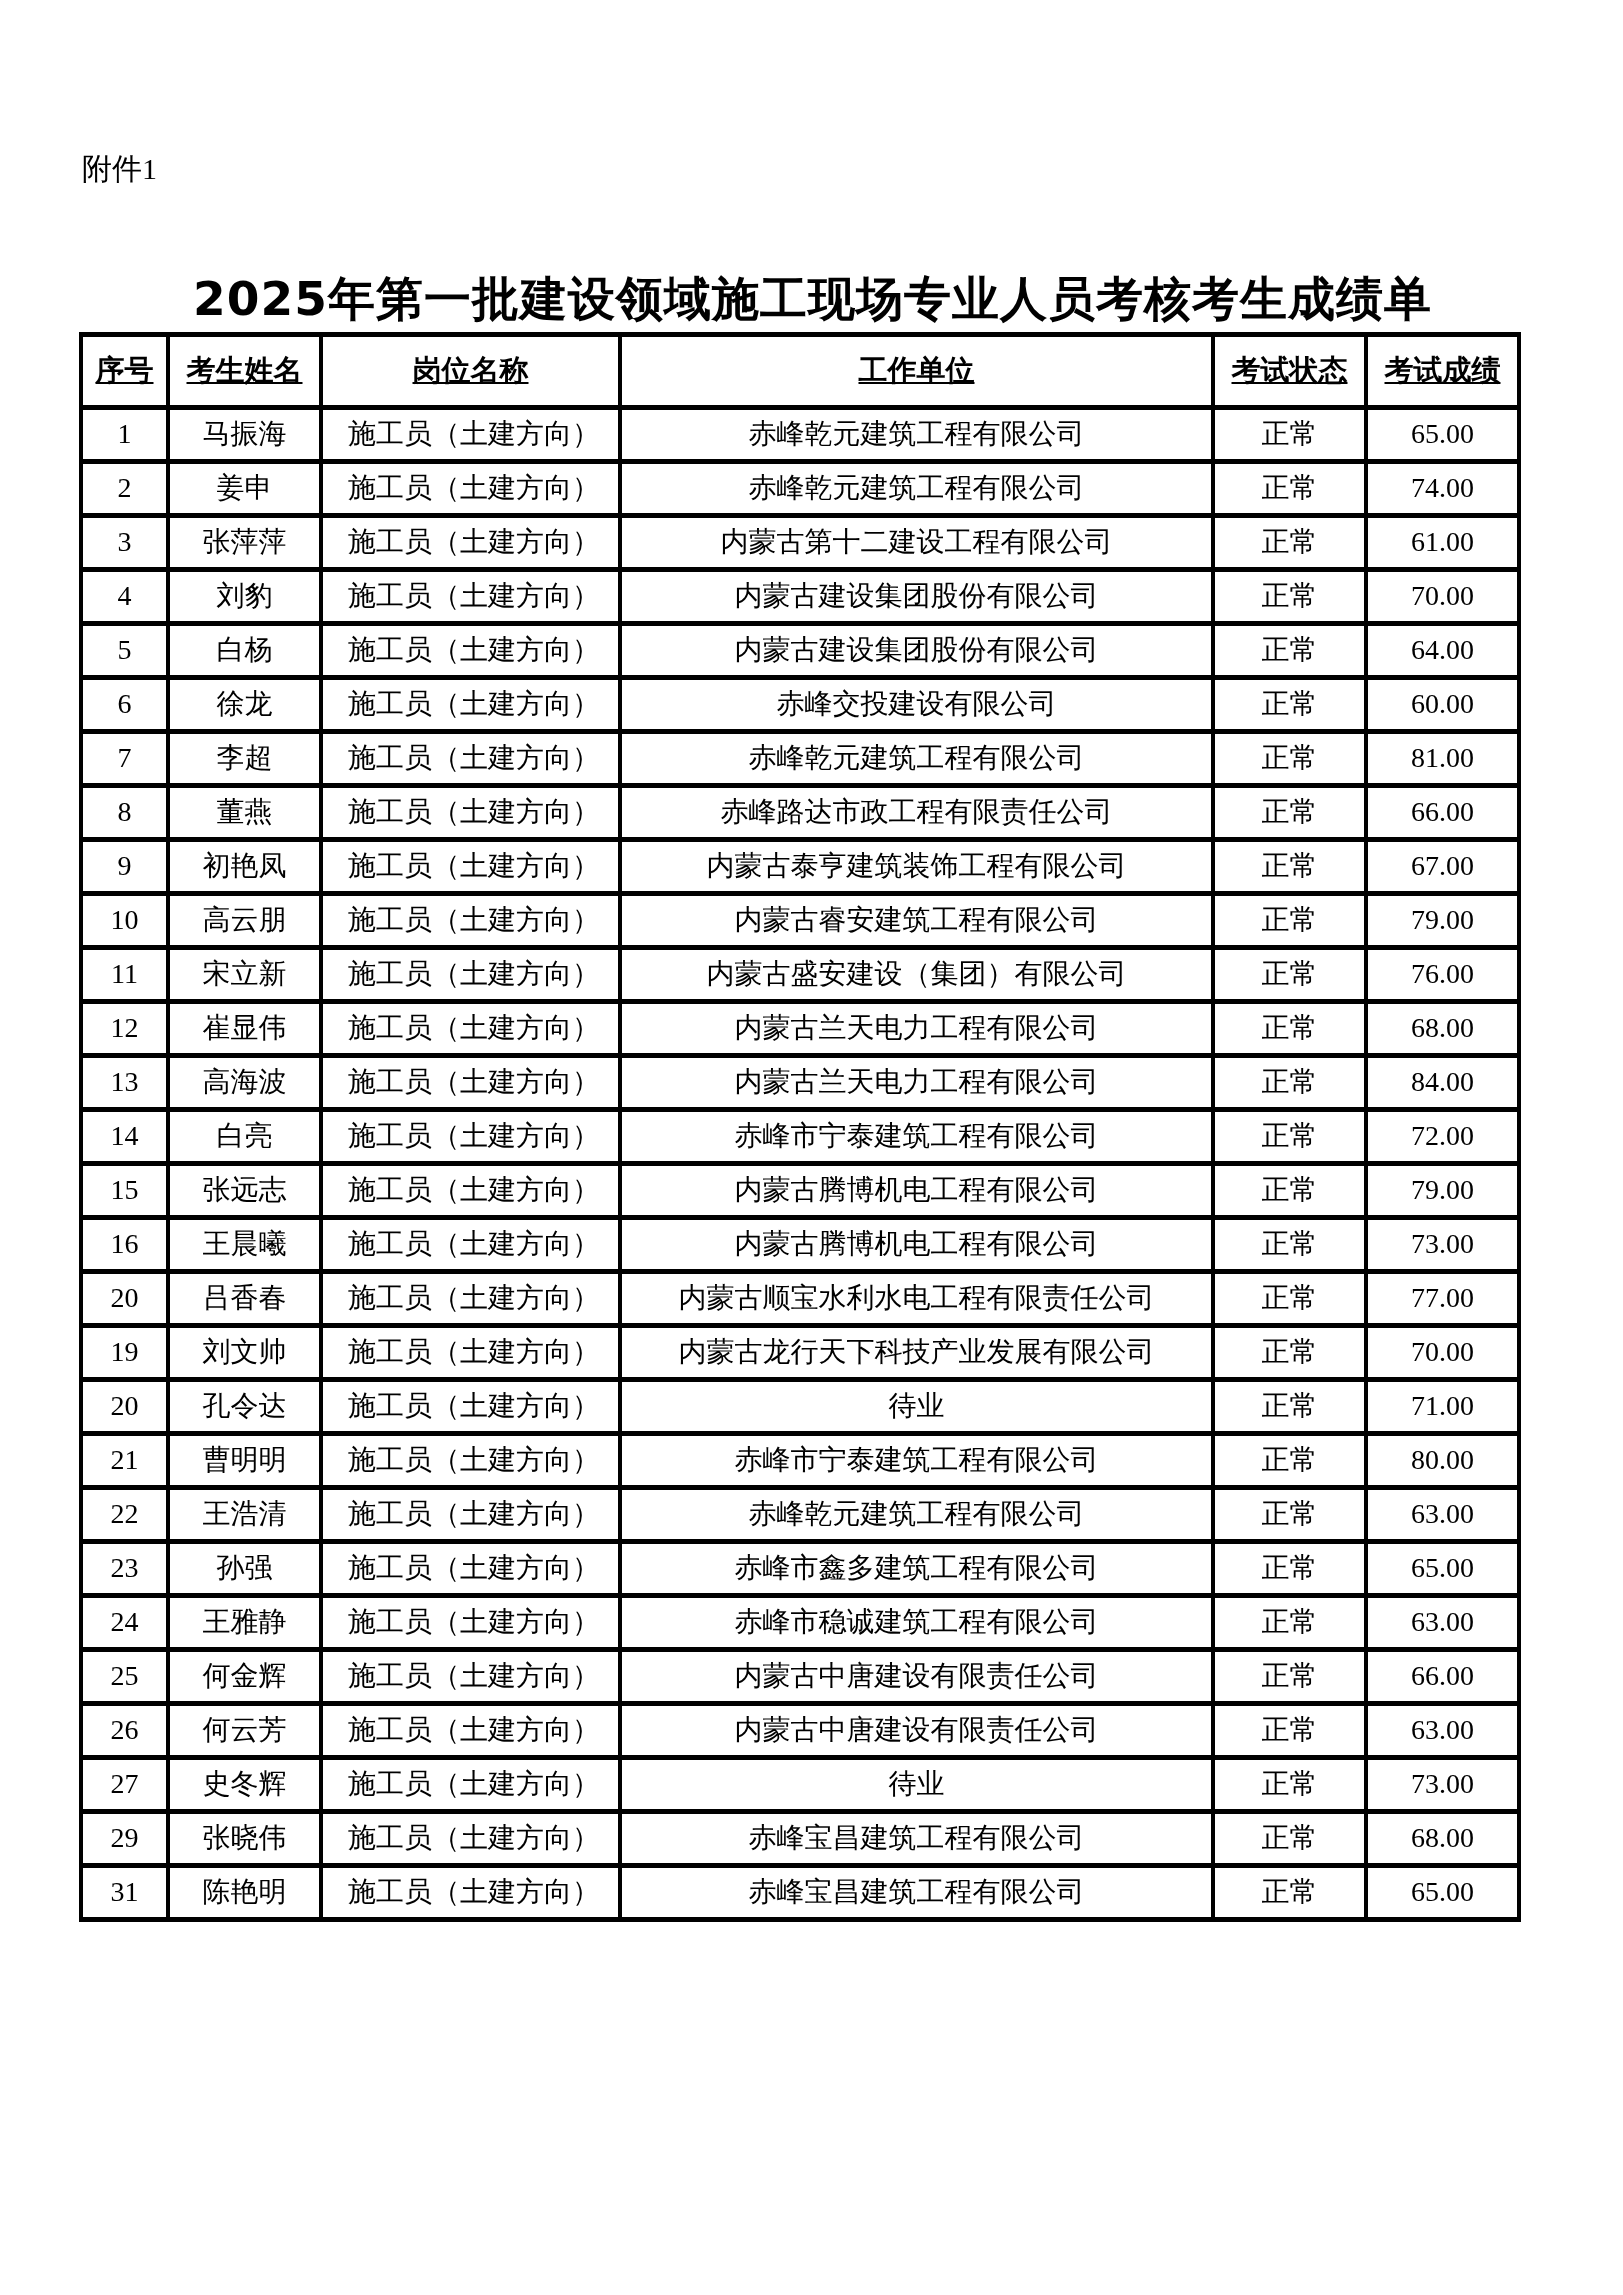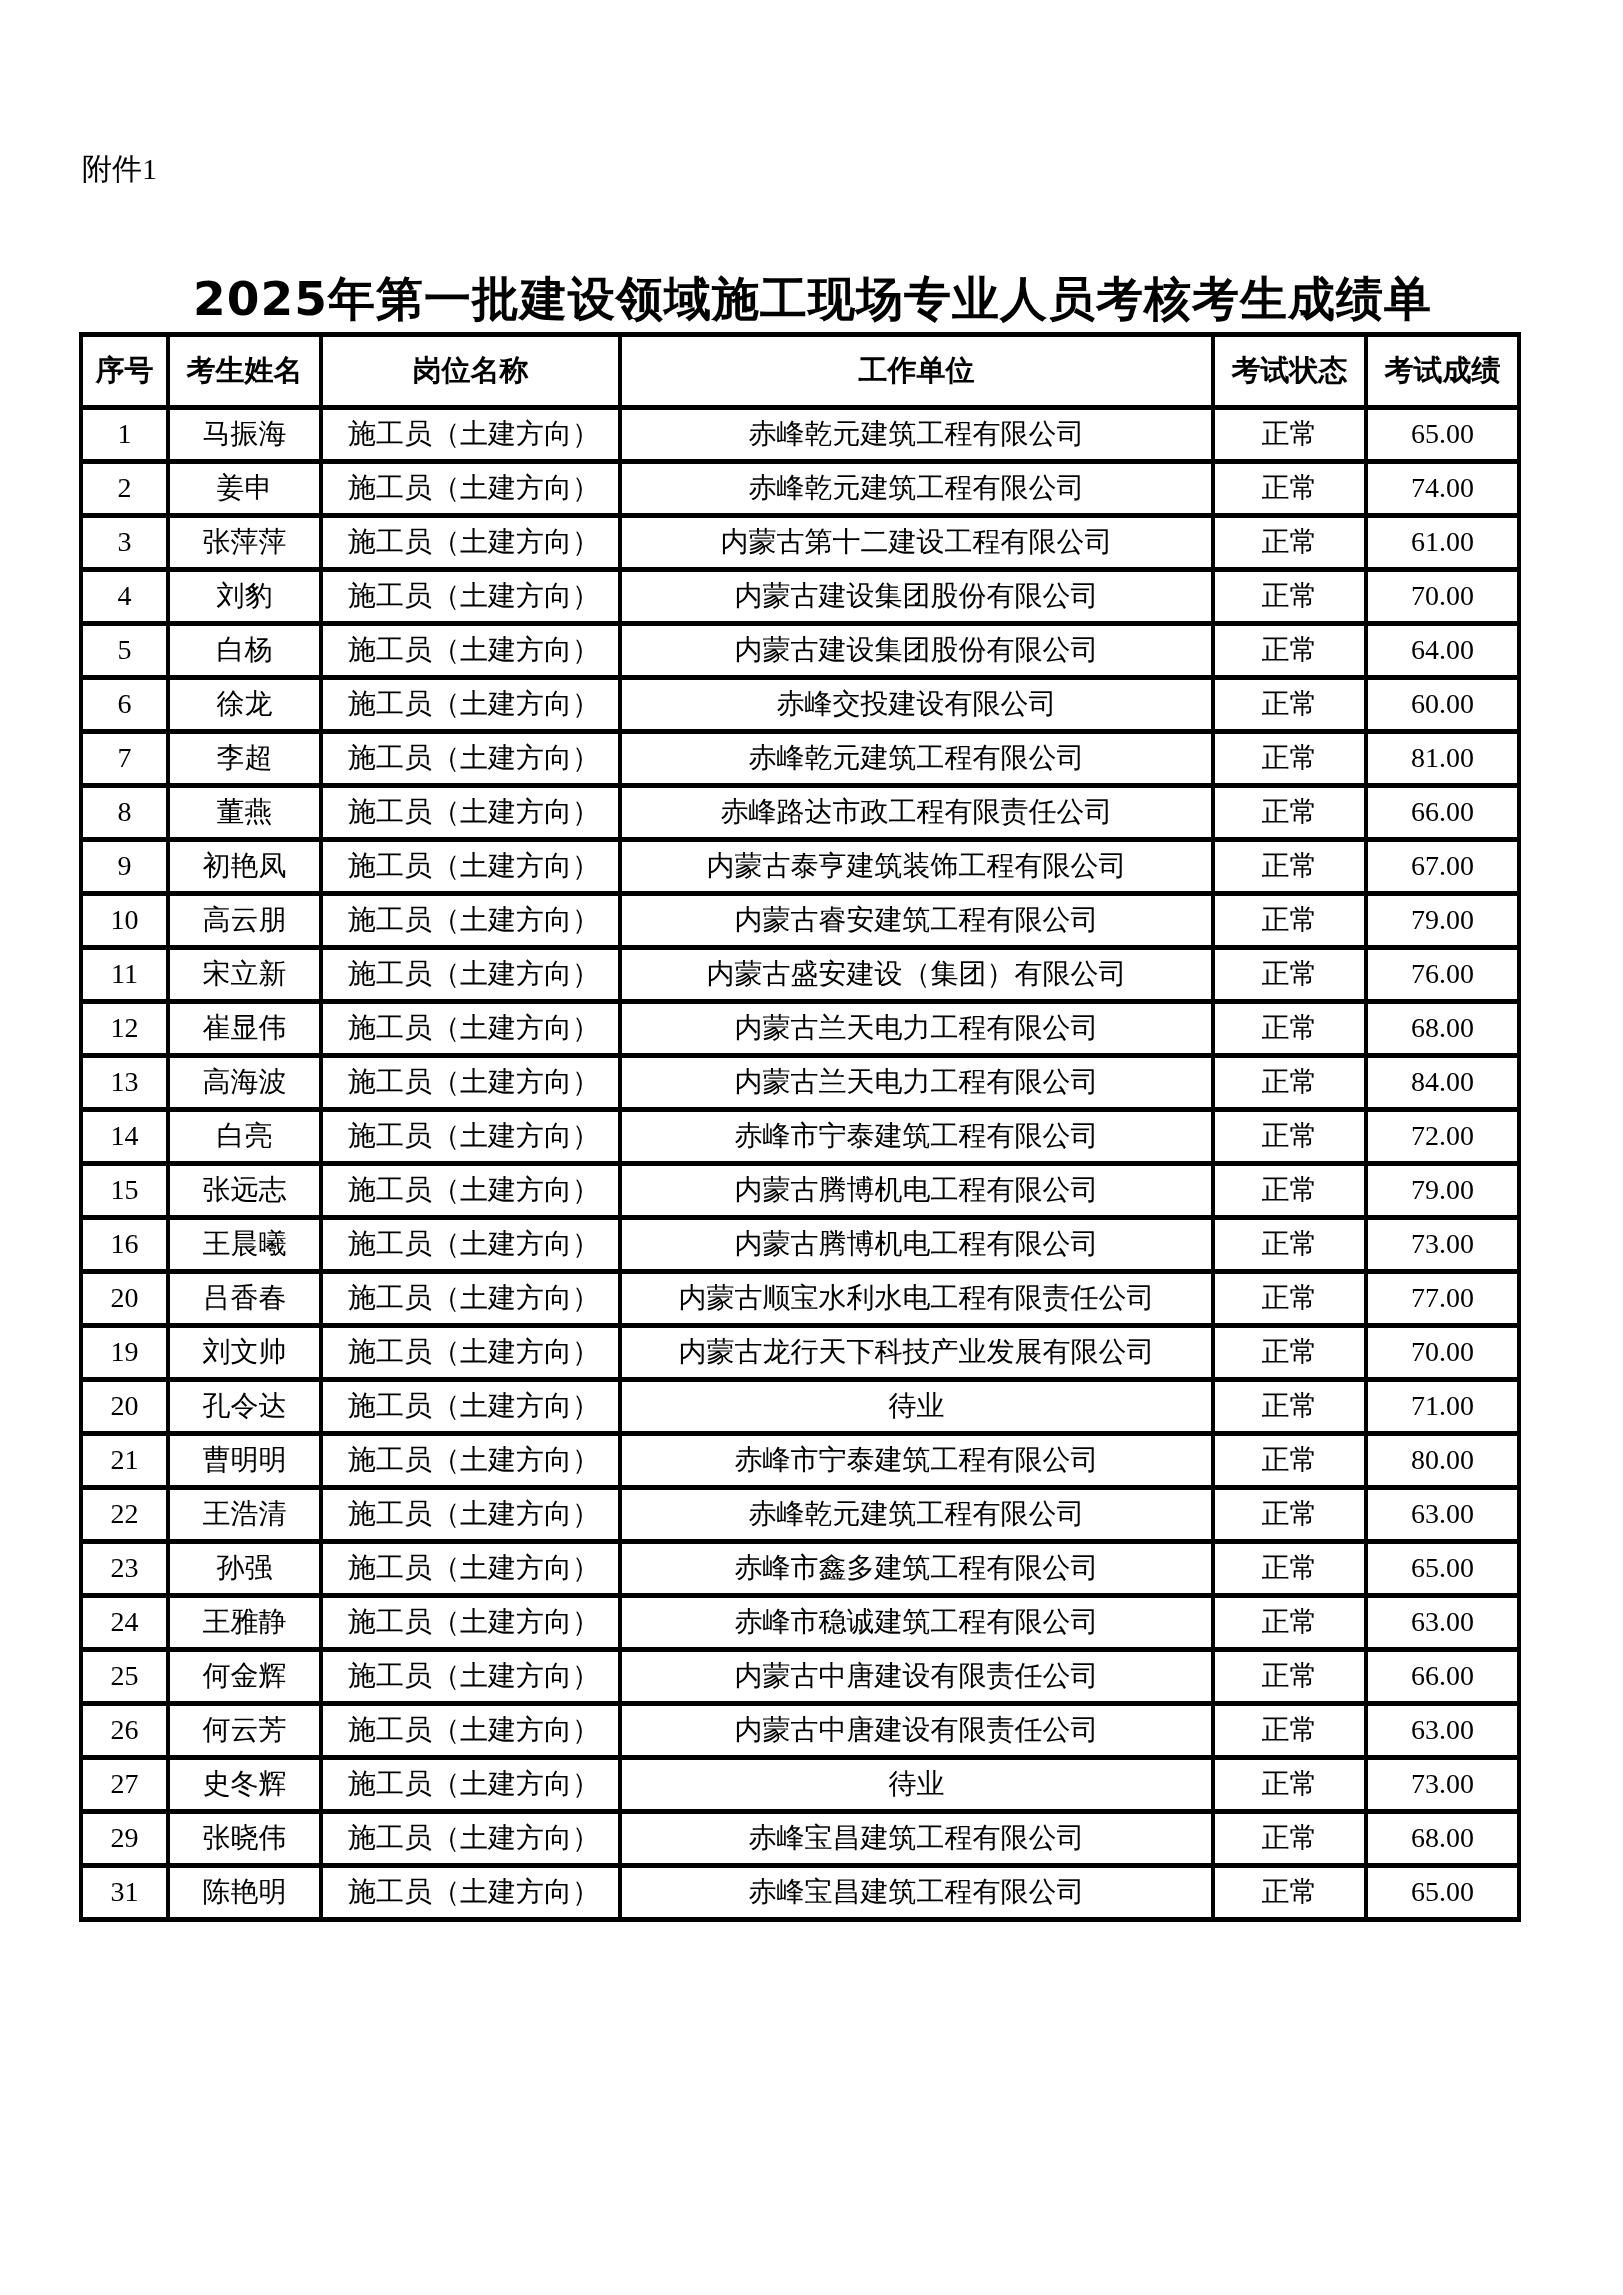--- a/index.html
+++ b/index.html
@@ -51,20 +51,21 @@
     text-align: center;
     vertical-align: middle;
     padding: 0;
     overflow: hidden;
   }
   .score-table thead th {
     height: 73px;
     font-size: 29px;
     font-weight: bold;
     font-family: "Liberation Serif", "DejaVu Serif", serif;
+    text-decoration: underline;
   }
   .score-table tbody td {
     height: 54px;
     font-size: 28px;
     line-height: 1.15;
   }
   .score-table td.col-position {
     text-align: center;
     padding-left: 7.2px;
   }

